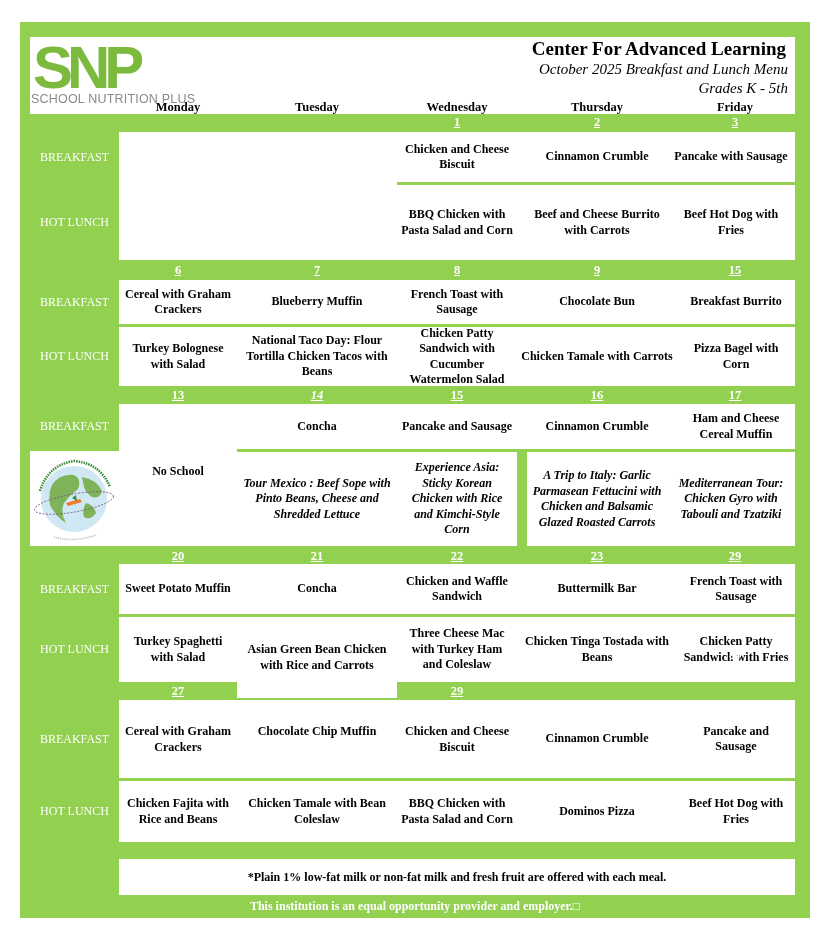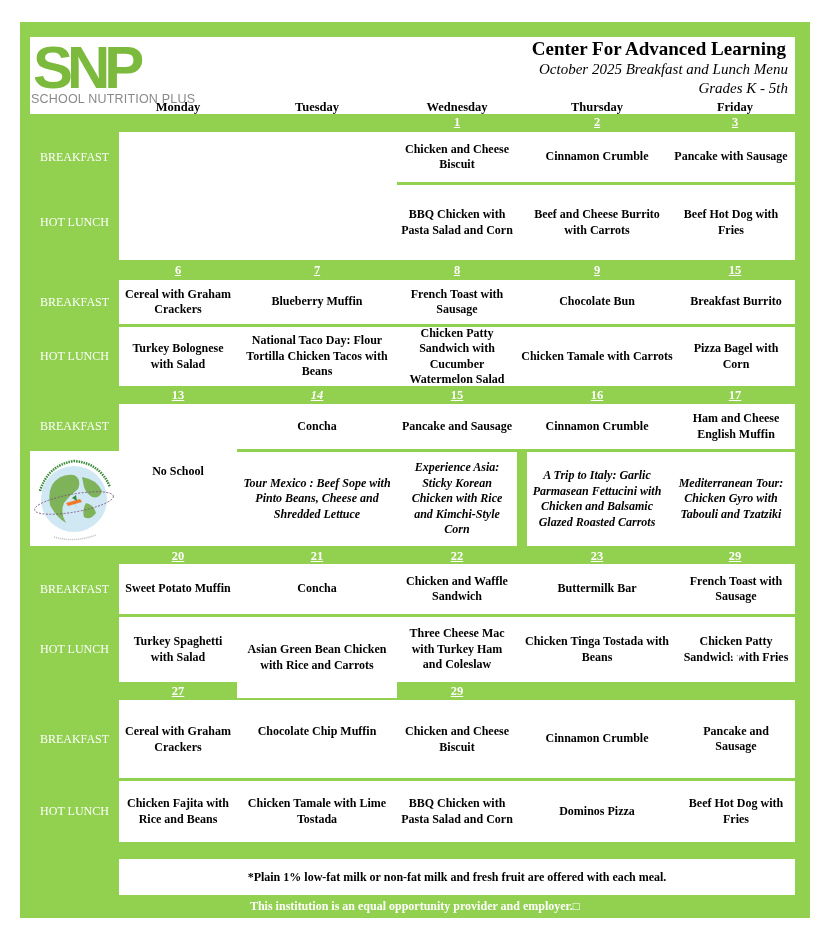--- a/index.html
+++ b/index.html
@@ -96,21 +96,21 @@
     <path d="M42 47 L46 44 L47 50 Z" fill="#3a8a3a"></path>
     <path d="M44 53 L48 58 L45 54 Z" fill="#3a8a3a"></path>
     <path d="M10 40 Q18 14 44 10 Q70 12 80 36" fill="none" stroke="#3a8a3a" stroke-width="2.5" stroke-dasharray="1.5,1"></path>
     <path d="M24 86 Q44 92 66 84" fill="none" stroke="#bbb" stroke-width="1.5" stroke-dasharray="1,1"></path>
   </svg>
 </div>
 <div class="cell" style="left:119px;top:404px;width:118px;height:142px;align-items:flex-start;padding-top:60px;">No School</div>
 <div class="cell" style="left:237px;top:404px;width:160px;height:45px;">Concha</div>
 <div class="cell" style="left:397px;top:404px;width:120px;height:45px;">Pancake and Sausage</div>
 <div class="cell" style="left:517px;top:404px;width:160px;height:45px;">Cinnamon Crumble</div>
-<div class="cell" style="left:677px;top:404px;width:118px;height:45px;">Ham and Cheese English  Muffin</div>
+<div class="cell" style="left:677px;top:404px;width:118px;height:45px;">Ham and Cheese Cereal  Muffin</div>
 <div class="sep" style="left:237px;top:449px;width:558px;"></div>
 <div class="cell ital" style="left:237px;top:452px;width:160px;height:94px;">Tour Mexico : Beef Sope with Pinto Beans, Cheese and Shredded Lettuce</div>
 <div class="cell ital" style="left:397px;top:452px;width:120px;height:94px;">Experience Asia: Sticky Korean Chicken with Rice and Kimchi-Style Corn</div>
 <div class="cell ital" style="left:527px;top:452px;width:140px;height:94px;">A Trip to Italy: Garlic Parmasean Fettucini with Chicken and Balsamic Glazed Roasted Carrots</div>
 <div class="cell ital" style="left:667px;top:452px;width:128px;height:94px;">Mediterranean Tour: Chicken Gyro with Tabouli and Tzatziki</div>
 
 <div class="datenum" style="left:119px;top:549px;width:118px;">20</div>
 <div class="datenum" style="left:237px;top:549px;width:160px;">21</div>
 <div class="datenum" style="left:397px;top:549px;width:120px;">22</div>
 <div class="datenum" style="left:527px;top:549px;width:140px;">23</div>
@@ -136,19 +136,19 @@
 <div class="datenum" style="left:667px;top:652px;width:136px;">31</div>
 
 <div class="rowlabel" style="top:700px;height:78px;">BREAKFAST</div>
 <div class="rowlabel" style="top:781px;height:61px;">HOT LUNCH</div>
 <div class="cell" style="left:119px;top:700px;width:118px;height:78px;align-items:flex-start;padding-top:24px;">Cereal with Graham Crackers</div>
 <div class="cell" style="left:237px;top:700px;width:160px;height:78px;align-items:flex-start;padding-top:24px;">Chocolate Chip Muffin</div>
 <div class="cell" style="left:397px;top:700px;width:120px;height:78px;align-items:flex-start;padding-top:24px;">Chicken and Cheese Biscuit</div>
 <div class="cell" style="left:517px;top:700px;width:160px;height:78px;">Cinnamon Crumble</div>
 <div class="cell" style="left:677px;top:700px;width:118px;height:78px;">Pancake and Sausage</div>
 <div class="cell" style="left:119px;top:781px;width:118px;height:61px;">Chicken Fajita with Rice and Beans</div>
-<div class="cell" style="left:237px;top:781px;width:160px;height:61px;">Chicken Tamale with Lime Tostada</div>
+<div class="cell" style="left:237px;top:781px;width:160px;height:61px;">Chicken Tamale with Bean Coleslaw</div>
 <div class="cell" style="left:397px;top:781px;width:120px;height:61px;">BBQ Chicken with Pasta Salad and Corn</div>
 <div class="cell" style="left:517px;top:781px;width:160px;height:61px;">Dominos Pizza</div>
 <div class="cell" style="left:677px;top:781px;width:118px;height:61px;">Beef Hot Dog with Fries</div>
 
 <div class="footnote">*Plain 1% low-fat milk or non-fat milk and fresh fruit are offered with each meal.</div>
 <div class="equal">This institution is an equal opportunity provider and employer.□</div>
 
 </body></html>

